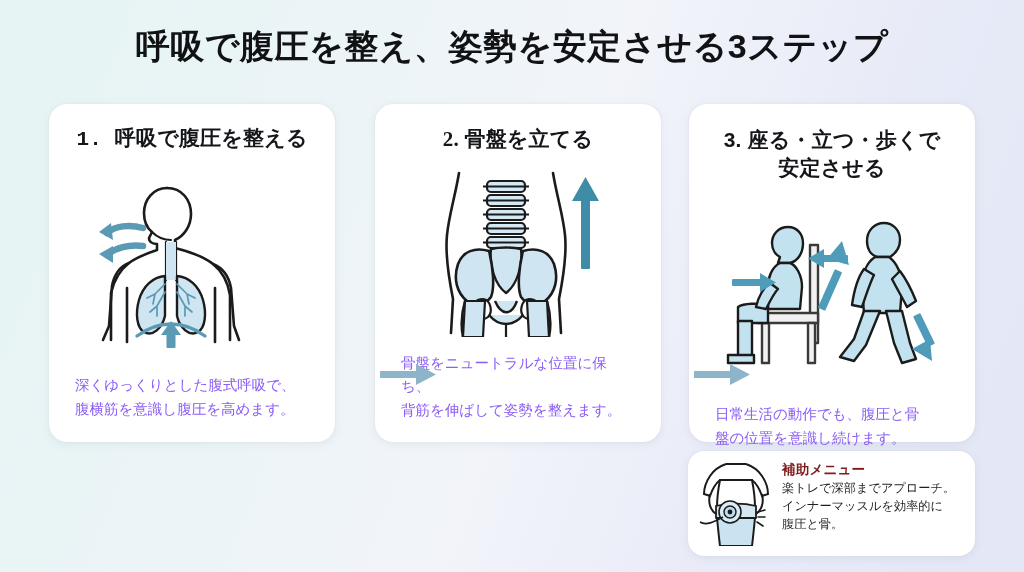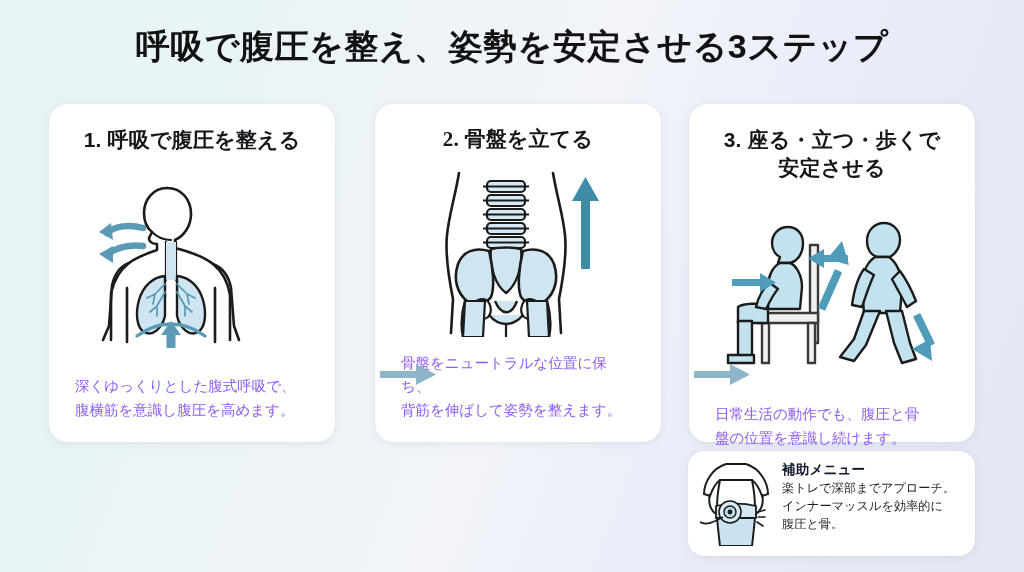--- a/index.html
+++ b/index.html
@@ -51,21 +51,21 @@
     top: 0;
     height: 338px;
     background: #ffffff;
     border-radius: 18px;
     box-shadow: 0 2px 9px rgba(90,105,130,0.10), 0 0 1px rgba(90,105,130,0.18);
     padding: 22px 18px 16px;
     display: flex;
     flex-direction: column;
     align-items: center;
   }
-  .card.c1 { left: 0px;   width: 286px; }
+  .card.c1 { left: 0px;   width: 286px; font-family: Liberation Mono, monospace; }
   .card.c2 { left: 326px; width: 286px; font-family: Liberation Serif, serif; }
   .card.c3 { left: 640px; width: 286px; gap: 36px; }
 
   .card-title {
     font-size: 21px;
     font-weight: 800;
     color: #14161a;
     text-align: center;
     line-height: 1.32;
     letter-spacing: 0.2px;
@@ -115,21 +115,21 @@
     display: flex;
     align-items: flex-start;
     padding: 9px 10px 9px 8px;
     gap: 6px;
   }
   .supp-art { flex: 0 0 auto; width: 80px; height: 86px; }
   .supp-text { flex: 1 1 auto; padding-top: 2px; }
   .supp-title {
     font-size: 13.5px;
     font-weight: 800;
-    color: #0f172a;
+    color: #7f1d1d;
     line-height: 1.25;
     margin-bottom: 1px;
     letter-spacing: 0.2px;
   }
   .supp-body {
     font-size: 12.2px;
     line-height: 1.46;
     color: #1e2024;
     font-weight: 500;
   }

